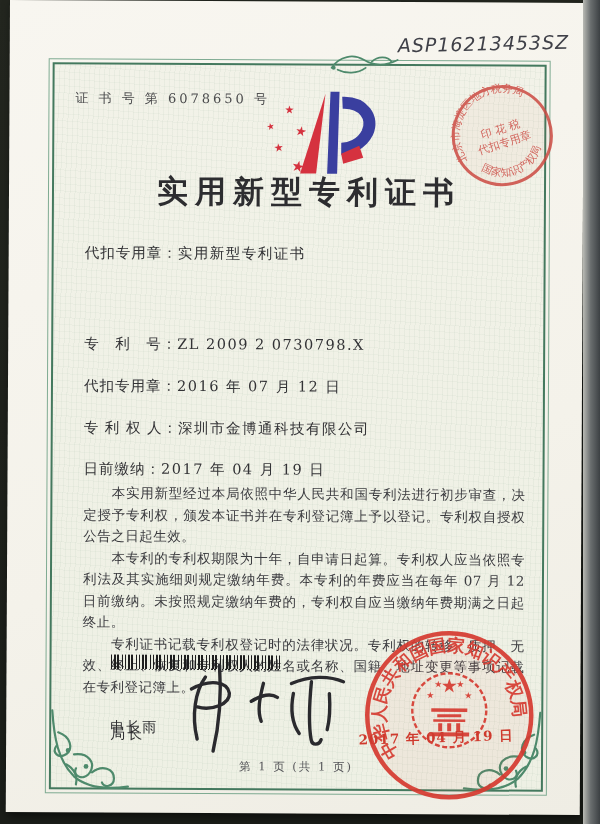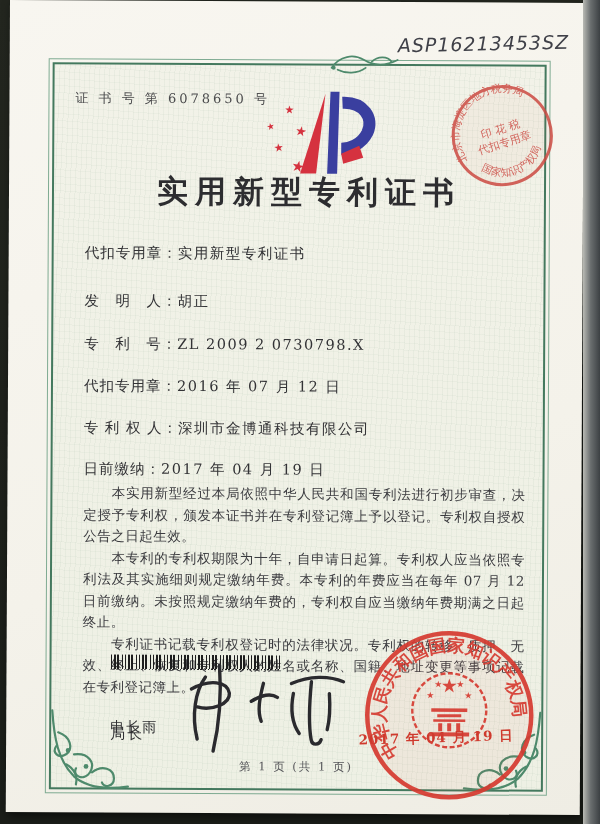--- a/index.html
+++ b/index.html
@@ -109,23 +109,20 @@
       <polygon points="77,4 86,4 84,86 74,86" fill="#3a3f9f"></polygon>
       <path d="M 89,15 C 110,14 121,30 114,45 C 108,57 96,61 88,61" fill="none" stroke="#3a3f9f" stroke-width="12"></path>
       <polygon points="88,66 106,58 110,70 90,76" fill="#d5323f"></polygon>
     </svg>
 
     <div class="title">实用新型专利证书</div>
 
     <div class="field" style="top:243px;">
       <span>代扣专用章：</span><span class="val">实用新型专利证书</span>
     </div>
-    <div class="field" style="top:291px;">
-      <span>发　明　人：</span><span class="val">胡正</span>
-    </div>
     <div class="field" style="top:334px;">
       <span>专　利　号：</span><span class="val">ZL 2009 2 0730798.X</span>
     </div>
     <div class="field" style="top:376px;">
       <span>代扣专用章：</span><span class="val">2016 年 07 月 12 日</span>
     </div>
     <div class="field" style="top:418px;">
       <span>专 利 权 人：</span><span class="val">深圳市金博通科技有限公司</span>
     </div>
     <div class="field" style="top:459px;">

